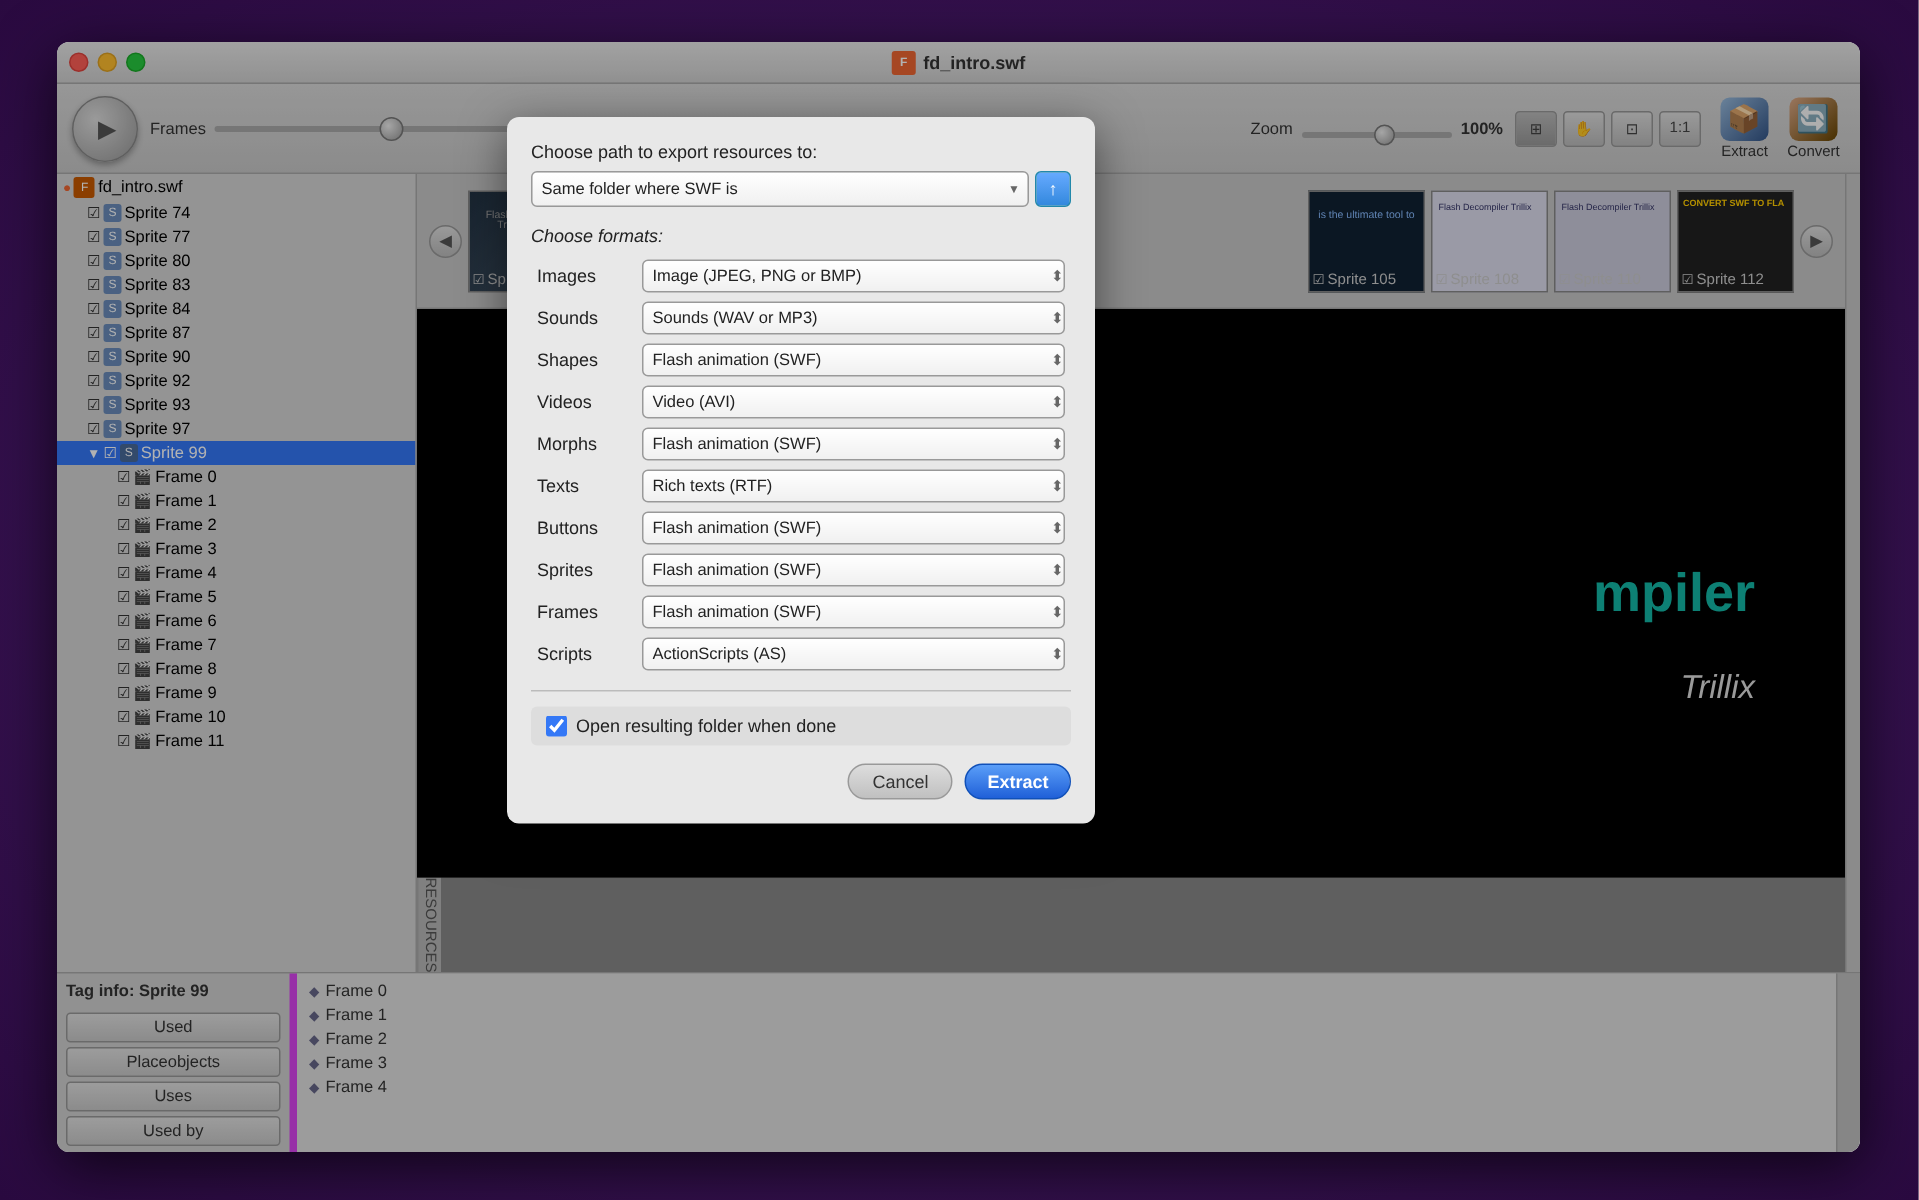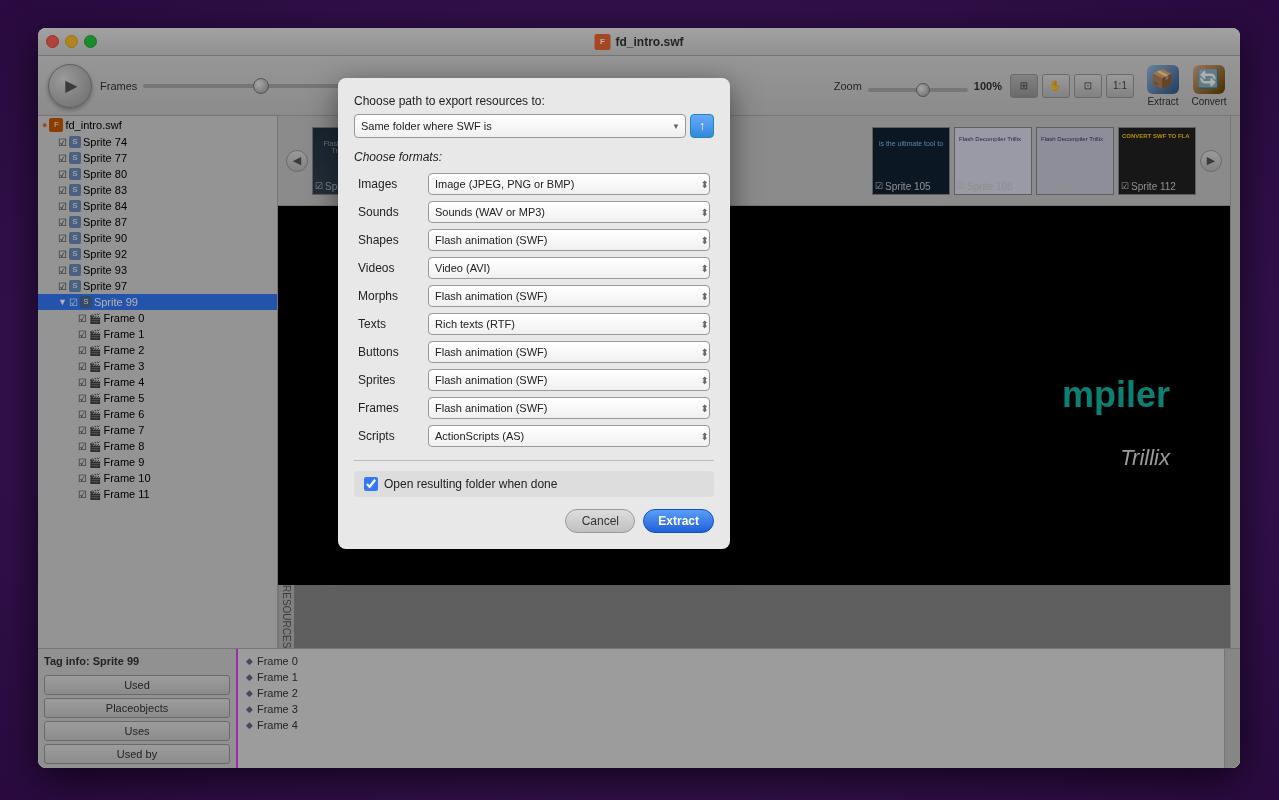--- a/index.html
+++ b/index.html
@@ -359,22 +359,22 @@
     }
 
     
     .bottom-panel {
       height: 120px;
       background: #d0d0d0;
       border-top: 1px solid #aaa;
       display: flex;
     }
     .tag-info-panel {
-      width: 200px;
-      border-right: 2px solid #d946ef;
+      width: 160px;
+      border-right: 5px solid #d946ef;
       padding: 6px;
       display: flex;
       flex-direction: column;
       gap: 4px;
     }
     .tag-info-title {
       font-size: 11px;
       color: #333;
       font-weight: bold;
     }

